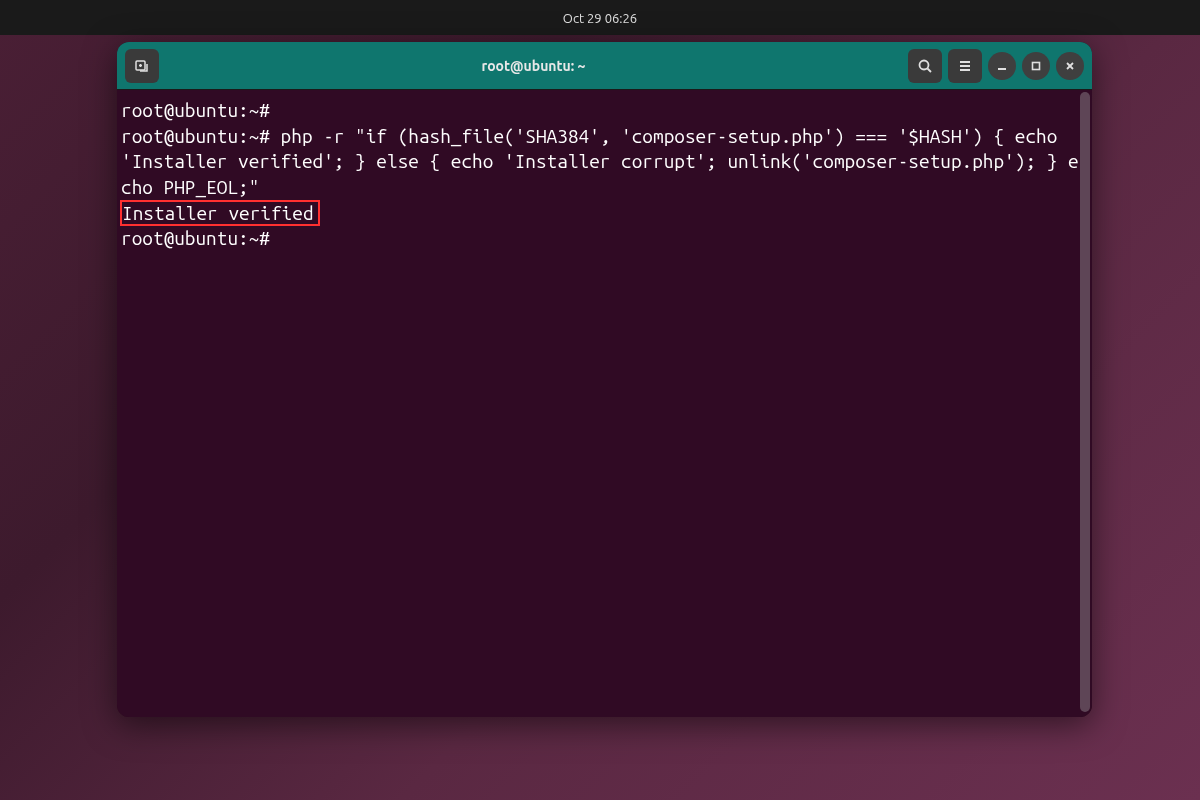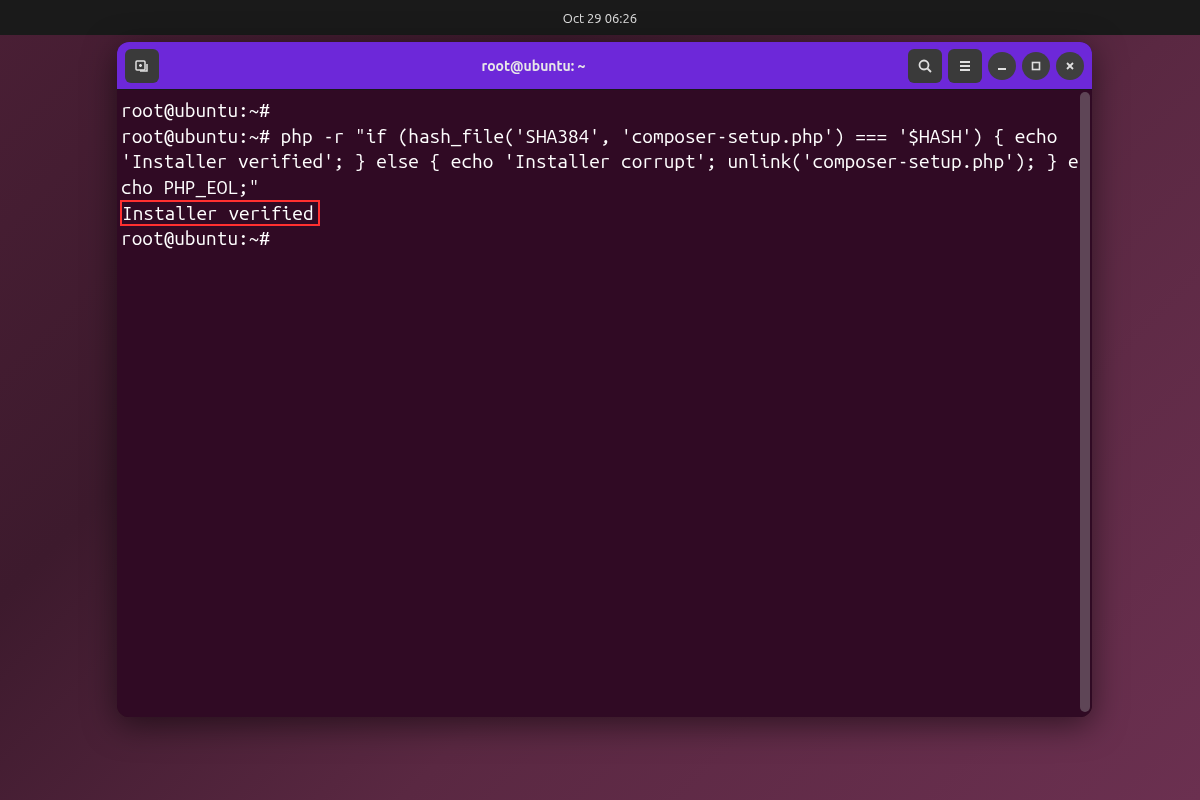--- a/index.html
+++ b/index.html
@@ -33,21 +33,21 @@
       height: 675px;
       background: #2d0a1f;
       border-radius: 12px;
       box-shadow: 0 8px 32px rgba(0,0,0,0.5);
       display: flex;
       flex-direction: column;
       overflow: hidden;
     }
     .titlebar {
       height: 48px;
-      background: #6d28d9;
+      background: #0f766e;
       display: flex;
       align-items: center;
       padding: 0 8px;
       gap: 6px;
       border-bottom: 1px solid #1a1a1a;
     }
     .titlebar-left { display: flex; gap: 6px; }
     .titlebar-center {
       flex: 1;
       text-align: center;

